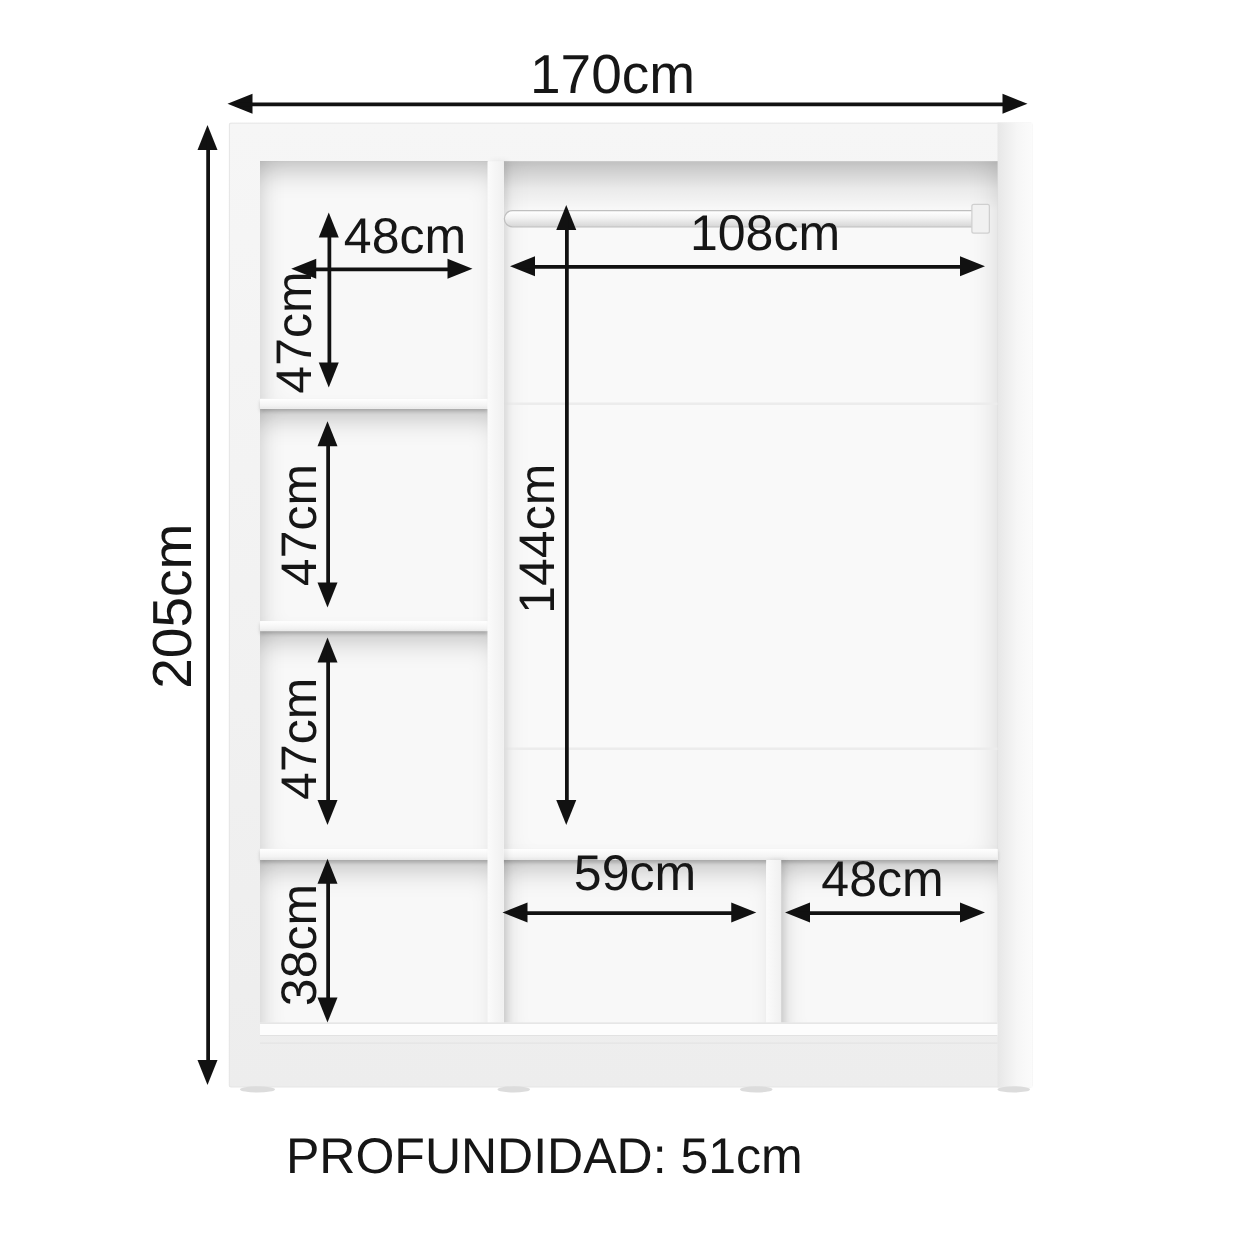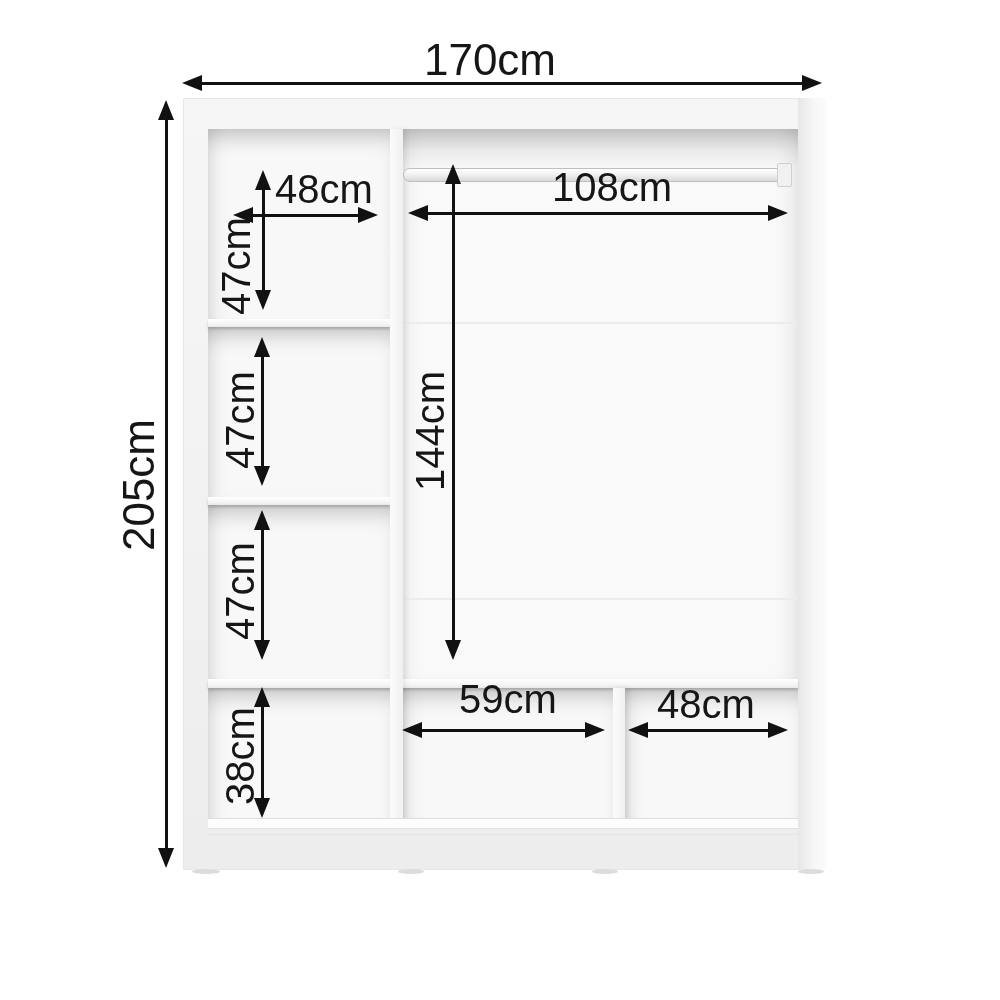--- a/index.html
+++ b/index.html
@@ -184,14 +184,15 @@
   <div class="lbl" style="left:324px;top:189px;">48cm</div>
   <div class="lbl rot" style="left:236px;top:266px;">47cm</div>
   <div class="lbl rot" style="left:240px;top:420px;">47cm</div>
   <div class="lbl rot" style="left:240px;top:591px;">47cm</div>
   <div class="lbl rot" style="left:240px;top:756px;">38cm</div>
   <div class="lbl" style="left:612px;top:187px;">108cm</div>
   <div class="lbl rot" style="left:430px;top:431px;">144cm</div>
   <div class="lbl" style="left:508px;top:699px;">59cm</div>
   <div class="lbl" style="left:706px;top:704px;">48cm</div>
 
+  <div class="depth">PROFUNDIDAD: 51cm</div>
 
 </div>
 
 </body></html>

